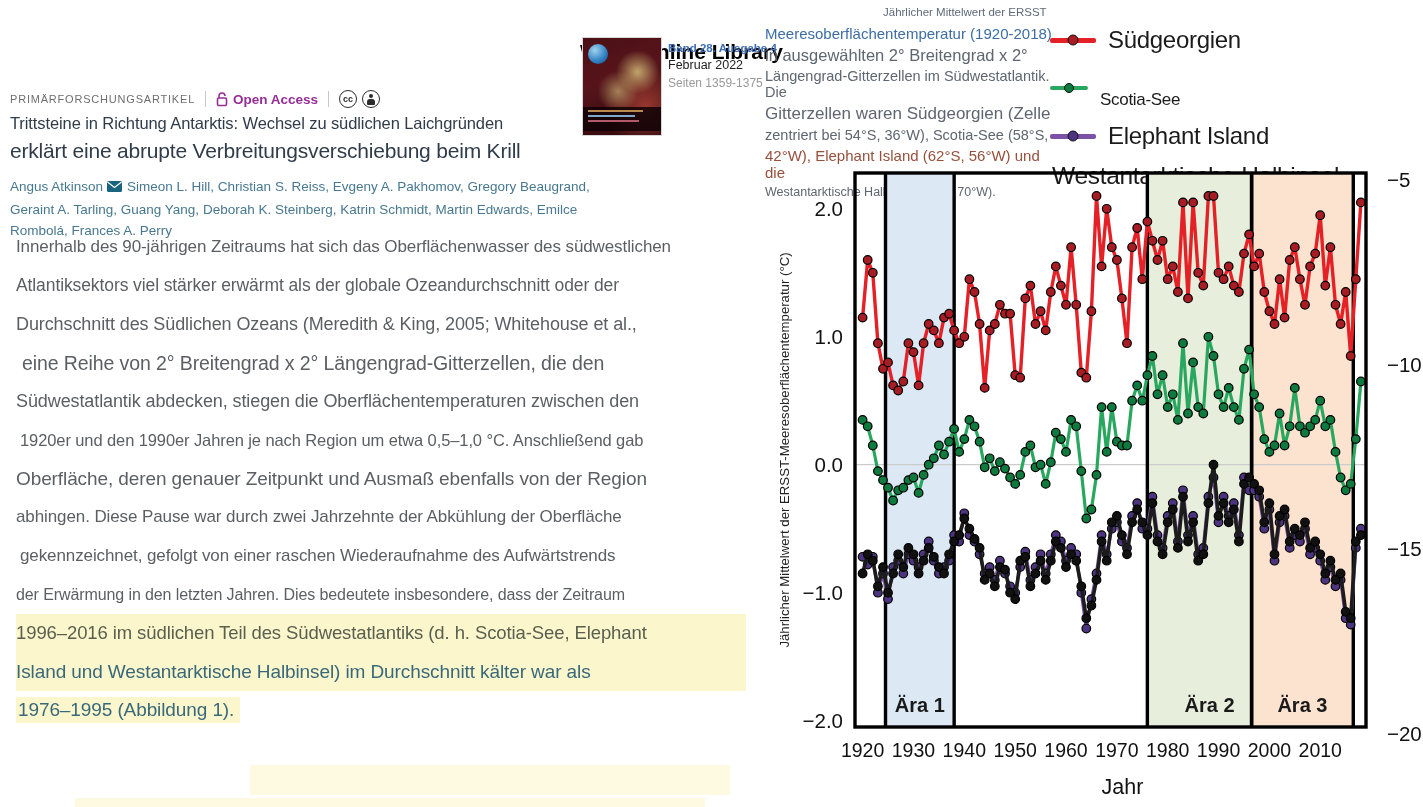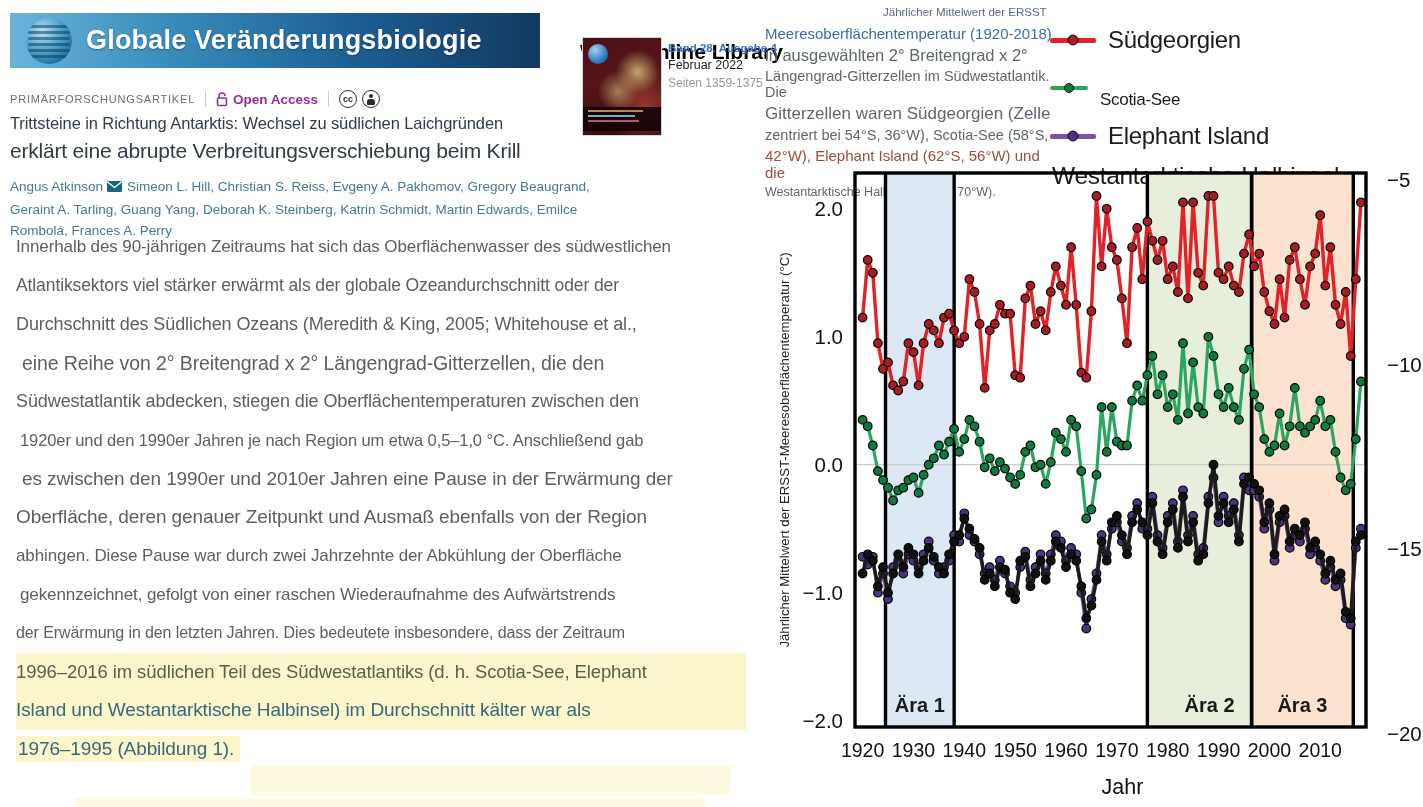--- a/index.html
+++ b/index.html
@@ -101,31 +101,20 @@
 
   
   .chart-wrap { position:absolute; left:765px; top:160px; width:658px; height:647px; }
   svg { font-family:"Liberation Sans", sans-serif; }
 </style>
 </head>
 <body>
 
 <div class="page">
 
-  <div class="banner">
-    <div class="globe">
-      <i style="top:7px"></i>
-        <i style="top:13px"></i>
-        <i style="top:19px"></i>
-      <i style="top:25px"></i>
-        <i style="top:31px"></i>
-        <i style="top:37px"></i>
-    </div>
-    <div class="banner-title">Globale Veränderungsbiologie</div>
-  </div>
 
   <div class="meta">
     <span class="article-type">PRIMÄRFORSCHUNGSARTIKEL</span>
     <span class="meta-div"></span>
     <span class="oa">
       <svg class="lock" width="12" height="15" viewBox="0 0 12 15">
         <path d="M3 6 V4 a3 3 0 0 1 6 0" fill="none" stroke="#952e95" stroke-width="1.6"></path>
         <rect x="1.5" y="6" width="9" height="7.5" rx="1.2" fill="none" stroke="#952e95" stroke-width="1.6"></rect>
       </svg>
       <span class="oa-label">Open Access</span>
@@ -164,21 +153,20 @@
     <div class="issue-pages">Seiten 1359-1375</div>
   </div>
 
   <div class="body-text">
     <div class="bl bl-0">Innerhalb des 90-jährigen Zeitraums hat sich das Oberflächenwasser des südwestlichen</div>
     <div class="bl bl-1">Atlantiksektors viel stärker erwärmt als der globale Ozeandurchschnitt oder der</div>
     <div class="bl bl-2">Durchschnitt des Südlichen Ozeans (Meredith &amp; King, 2005; Whitehouse et al.,</div>
     <div class="bl bl-4">eine Reihe von 2° Breitengrad x 2° Längengrad-Gitterzellen, die den</div>
     <div class="bl bl-5">Südwestatlantik abdecken, stiegen die Oberflächentemperaturen zwischen den</div>
     <div class="bl bl-6">1920er und den 1990er Jahren je nach Region um etwa 0,5–1,0 °C. Anschließend gab</div>
-    <div class="bl bl-7">es zwischen den 1990er und 2010er Jahren eine Pause in der Erwärmung der</div>
     <div class="bl bl-8">Oberfläche, deren genauer Zeitpunkt und Ausmaß ebenfalls von der Region</div>
     <div class="bl bl-9">abhingen. Diese Pause war durch zwei Jahrzehnte der Abkühlung der Oberfläche</div>
     <div class="bl bl-10">gekennzeichnet, gefolgt von einer raschen Wiederaufnahme des Aufwärtstrends</div>
     <div class="bl bl-11">der Erwärmung in den letzten Jahren. Dies bedeutete insbesondere, dass der Zeitraum</div>
     <div class="bl bl-12">1996–2016 im südlichen Teil des Südwestatlantiks (d. h. Scotia-See, Elephant</div>
     <div class="bl bl-13">Island und Westantarktische Halbinsel) im Durchschnitt kälter war als</div>
     <div class="bl bl-14">
         <span>1976–1995 (Abbildung 1).</span>
       </div>
   </div>

